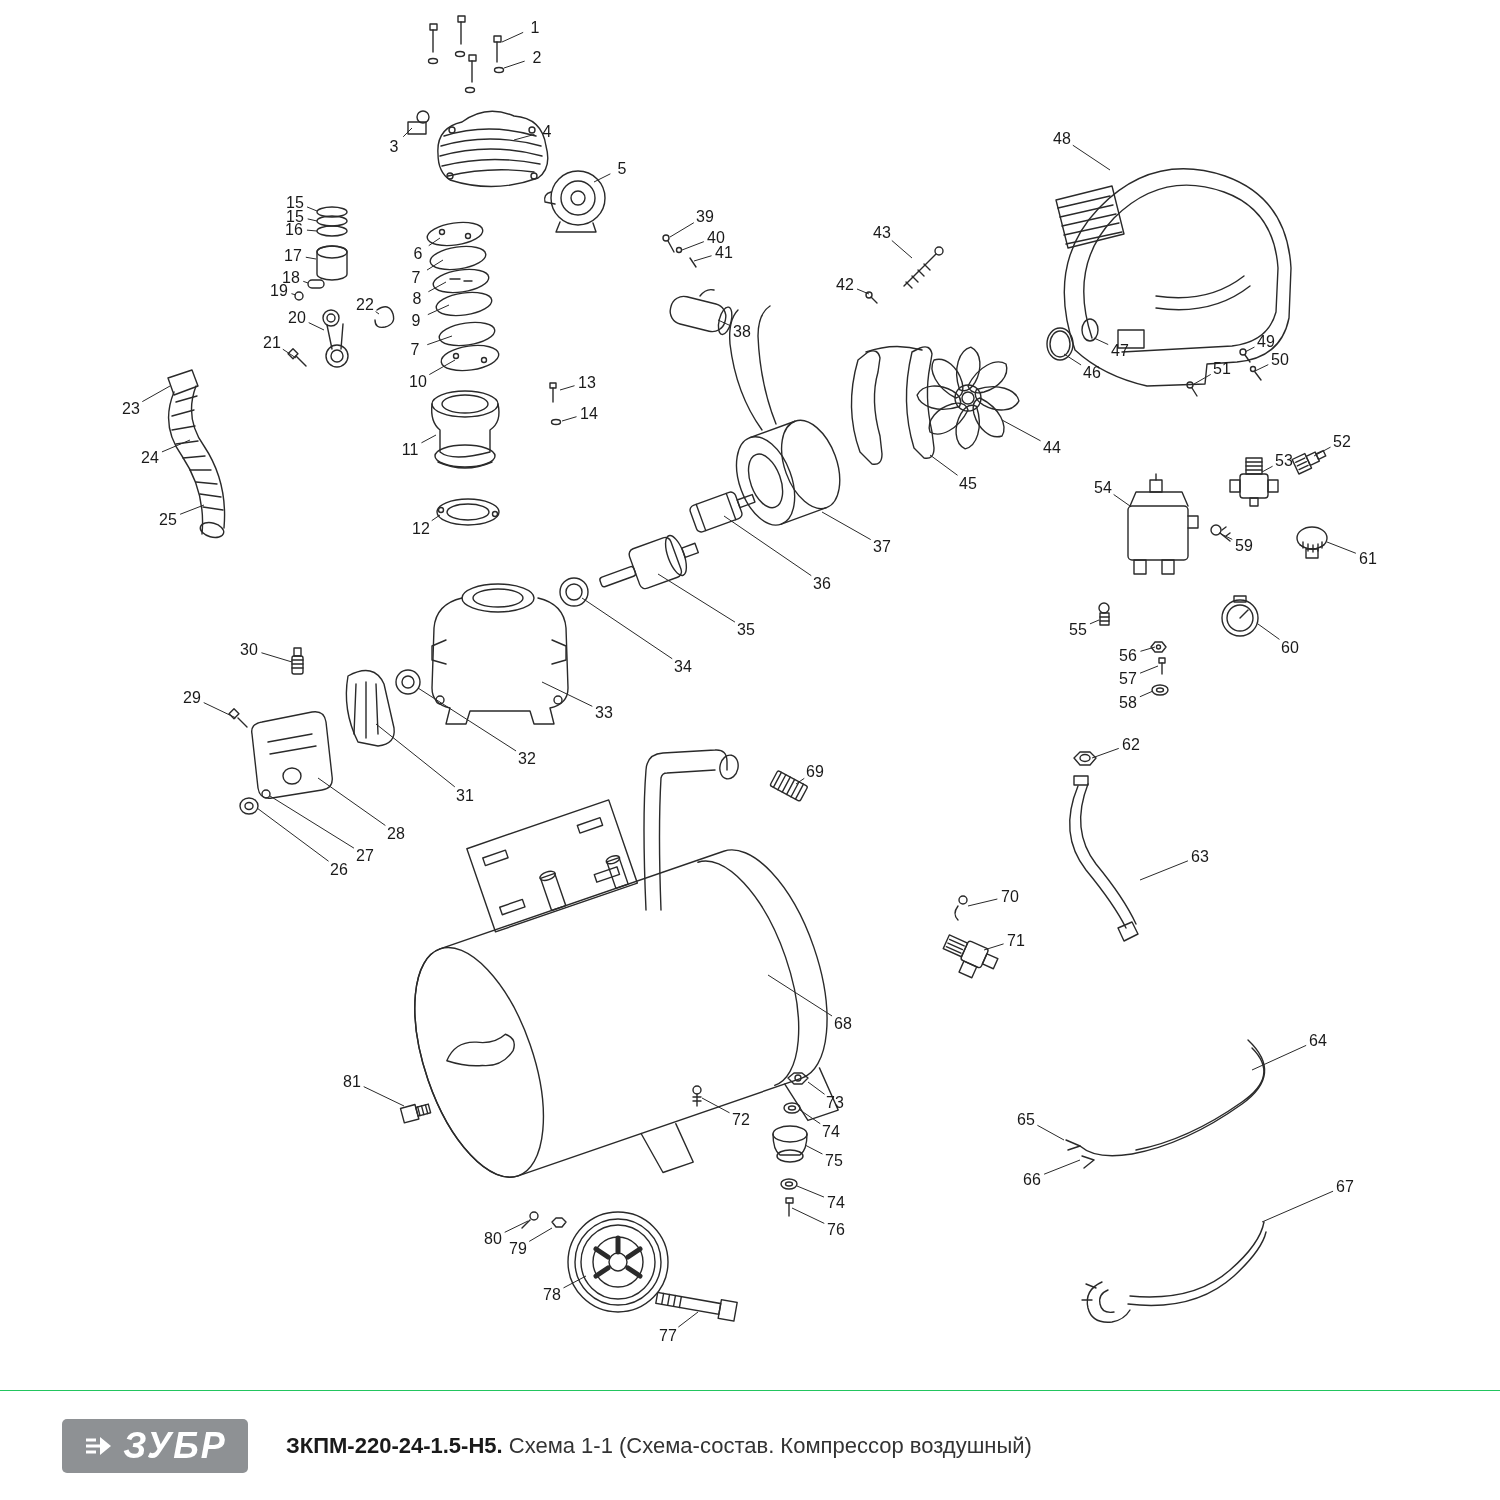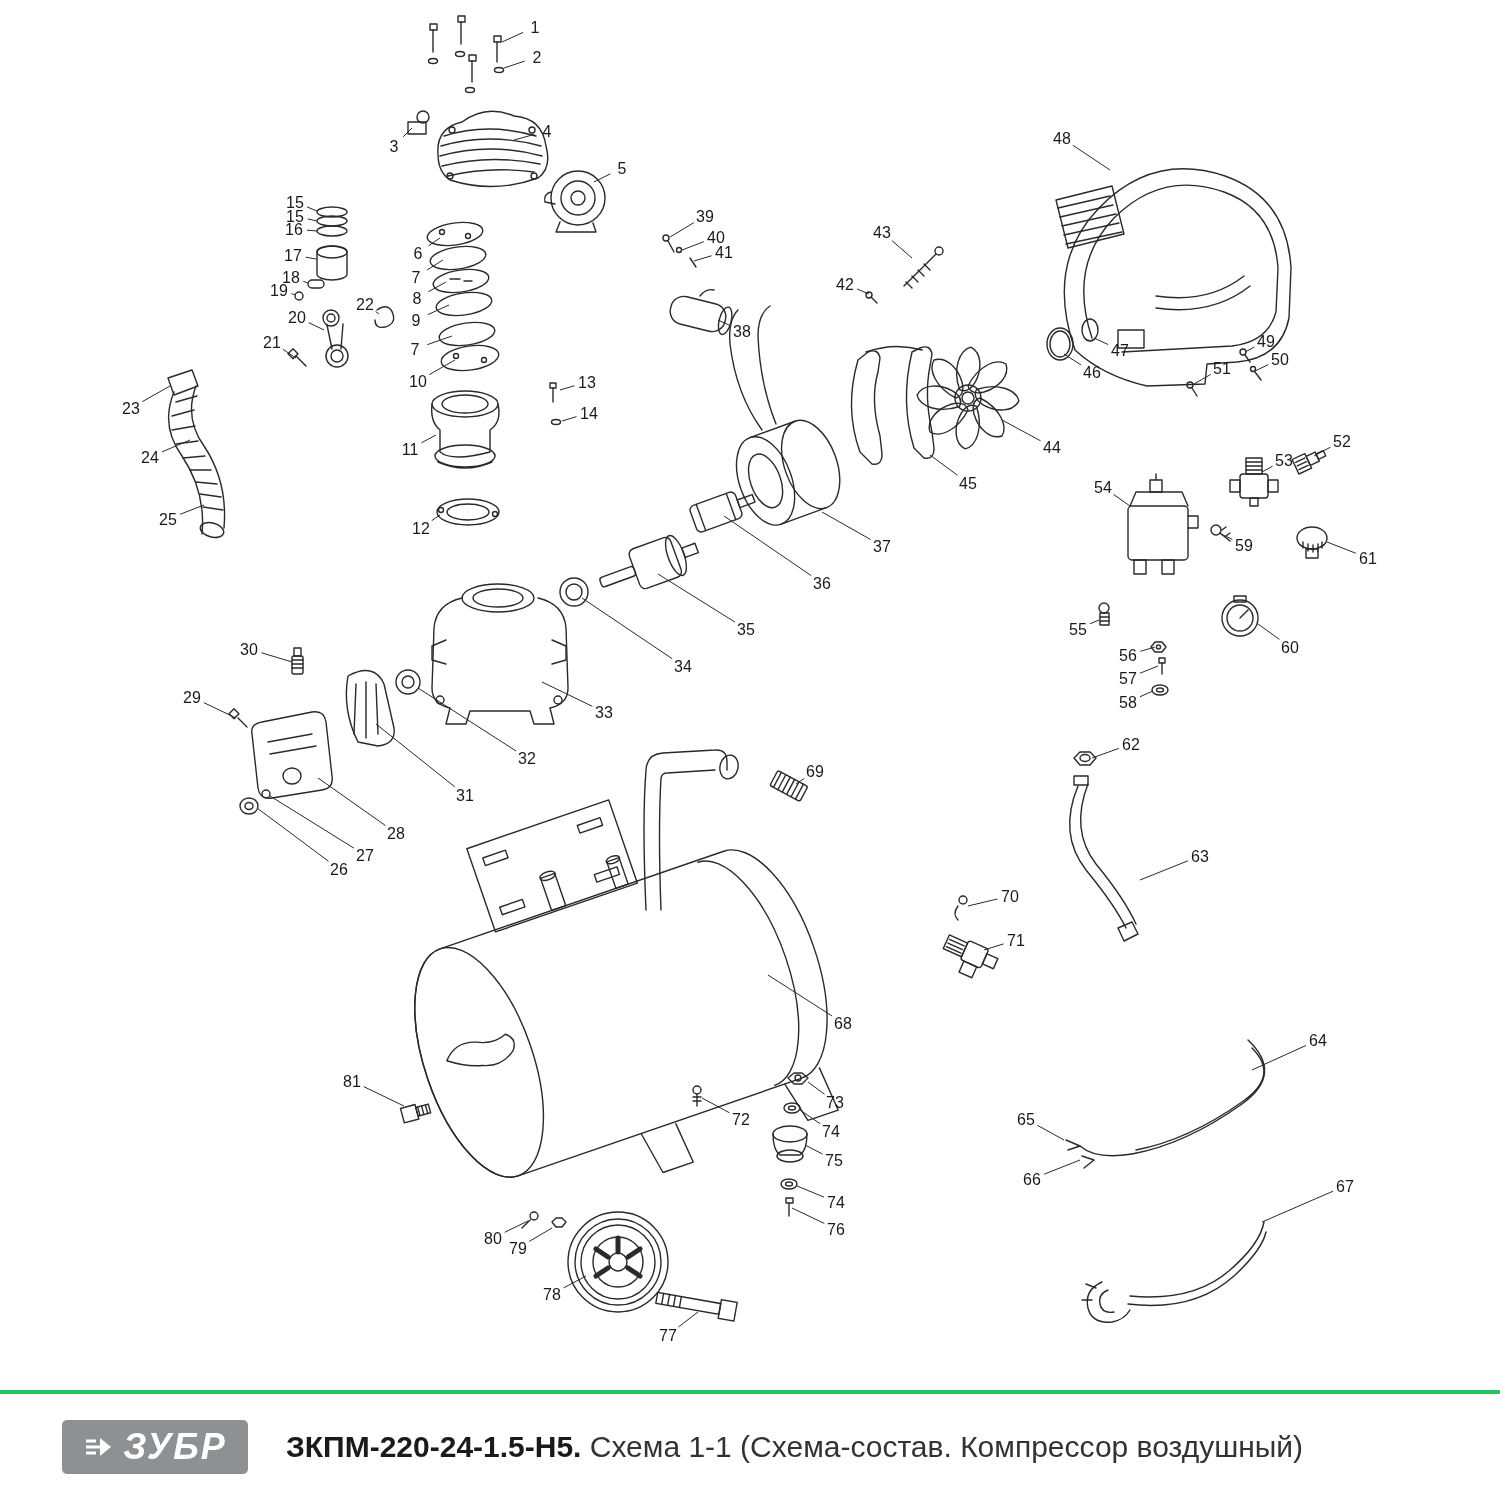--- a/index.html
+++ b/index.html
@@ -2,25 +2,25 @@
 <html><head>
 <meta charset="utf-8">
 <style>
   html,body{margin:0;padding:0;background:#ffffff;}
   body{width:1500px;height:1500px;position:relative;font-family:"Liberation Sans",sans-serif;overflow:hidden;}
   #diagram-wrap{position:absolute;top:0;left:0;width:1500px;height:1390px;}
   #diagram-art,#callout-layer{position:absolute;top:0;left:0;}
   #callout-layer{pointer-events:none;}
   #callout-layer text{font-family:"Liberation Sans",sans-serif;font-size:16px;fill:#1a1a1a;}
   #footer{position:absolute;top:1390px;left:0;width:1500px;height:110px;
-          border-top:4px solid #22c55e;display:flex;align-items:center;box-sizing:border-box;padding-left:62px;}
+          border-top:1px solid #22c55e;display:flex;align-items:center;box-sizing:border-box;padding-left:62px;}
   .logo-box{background:#8e9194;border-radius:5px;height:54px;min-width:186px;display:flex;align-items:center;
             justify-content:center;gap:10px;padding:0 18px;box-sizing:border-box;}
   .logo-text{color:#ffffff;font-weight:bold;font-style:italic;font-size:36px;letter-spacing:2px;line-height:1;}
-  .footer-title{margin-left:38px;font-size:30px;color:#1a1a1a;white-space:nowrap;}
+  .footer-title{margin-left:38px;font-size:22px;color:#1a1a1a;white-space:nowrap;}
   .footer-title .model{font-weight:bold;}
   .footer-title .subtitle{font-weight:normal;color:#333333;}
 </style>
 </head>
 <body>
 
 <div id="diagram-wrap">
   <svg id="diagram-art" width="1500" height="1390" viewBox="0 0 1500 1390">
     <g stroke="#2a2a2a" stroke-width="1.4" fill="none" stroke-linecap="round" stroke-linejoin="round">
 

